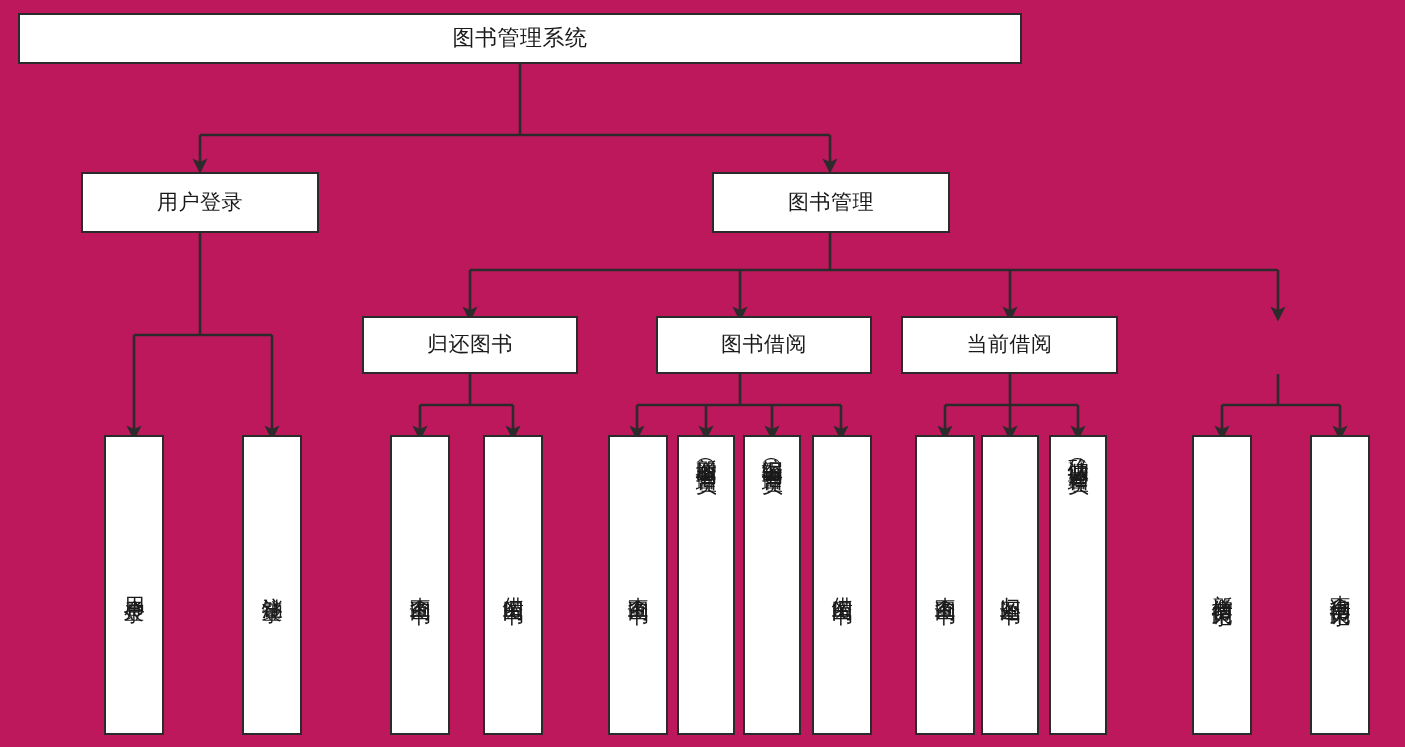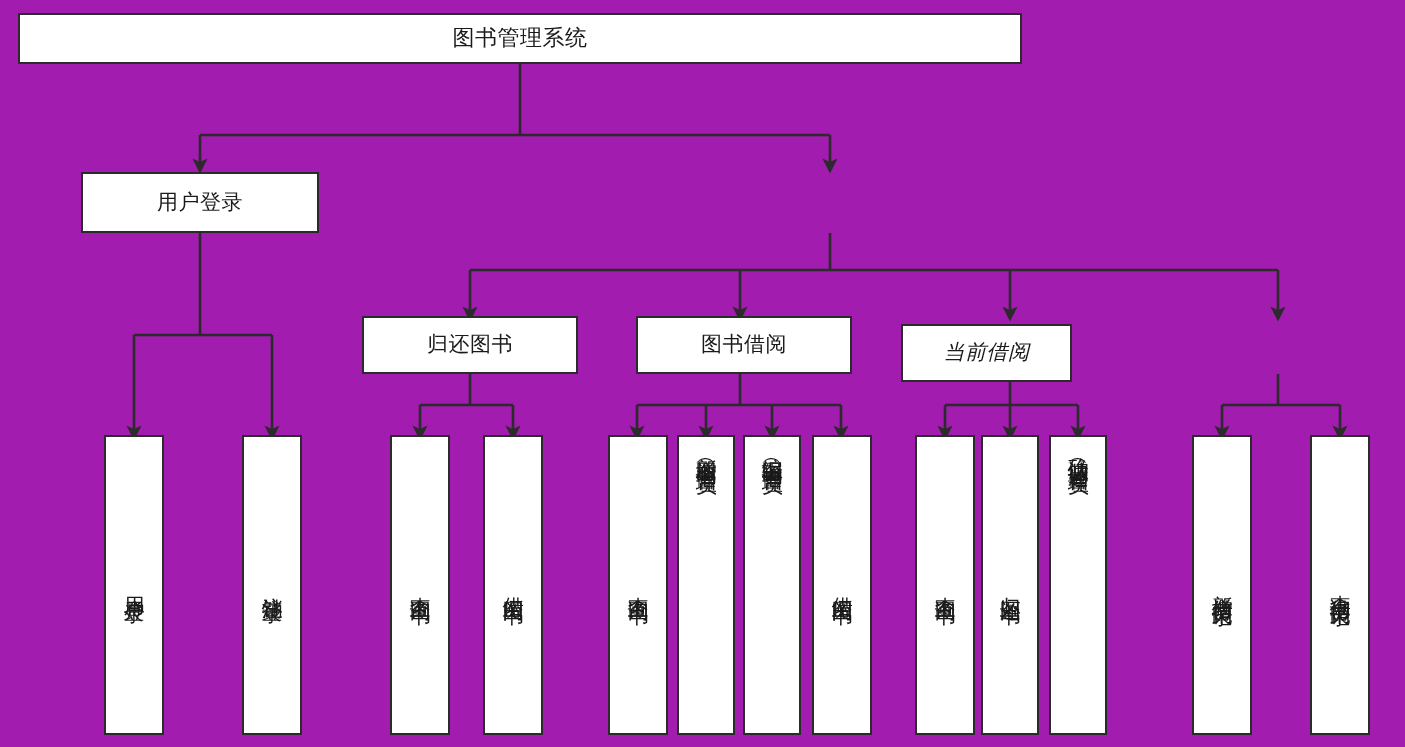--- a/index.html
+++ b/index.html
@@ -8,21 +8,21 @@
     padding: 0;
     background: #ffffff;
   }
   body {
     font-family: "DejaVu Sans", "Liberation Sans", sans-serif;
   }
   #canvas {
     position: relative;
     width: 1405px;
     height: 747px;
-    background: #a21caf;
+    background: #be185d;
     overflow: hidden;
   }
   #edges {
     position: absolute;
     left: 0;
     top: 0;
     width: 1405px;
     height: 747px;
     pointer-events: none;
   }
@@ -133,28 +133,31 @@
     </g>
   </svg>
 
   <div class="node horiz root" style="left:18px; top:13px; width:1004px; height:51px;">
     <span class="label">图书管理系统</span>
   </div>
 
   <div class="node horiz" style="left:81px; top:172px; width:238px; height:61px;">
     <span class="label">用户登录</span>
   </div>
+  <div class="node horiz" style="left:712px; top:172px; width:238px; height:61px;">
+    <span class="label">图书管理</span>
+  </div>
 
   <div class="node horiz" style="left:362px; top:316px; width:216px; height:58px;">
     <span class="label">归还图书</span>
   </div>
-  <div class="node horiz" style="left:636px; top:316px; width:216px; height:58px;">
+  <div class="node horiz" style="left:656px; top:316px; width:216px; height:58px;">
     <span class="label">图书借阅</span>
   </div>
-  <div class="node horiz" style="left:901px; top:324px; width:171px; height:58px;font-style:italic;">
+  <div class="node horiz" style="left:901px; top:316px; width:217px; height:58px;">
     <span class="label">当前借阅</span>
   </div>
 
   <div class="node vert" style="left:104px; top:435px; width:60px; height:300px;">
     <span class="label">用户登录</span>
   </div>
   <div class="node vert" style="left:242px; top:435px; width:60px; height:300px;">
     <span class="label">注销登录</span>
   </div>
 

